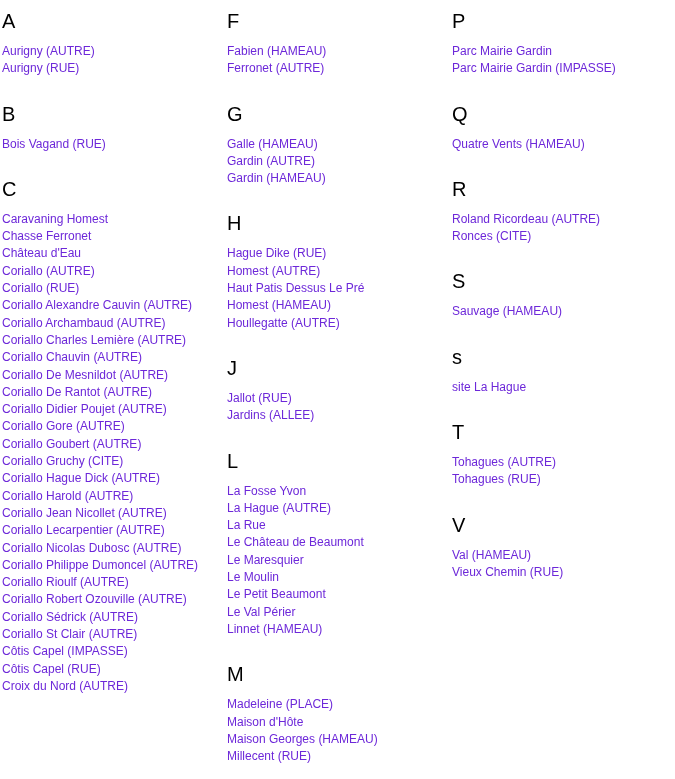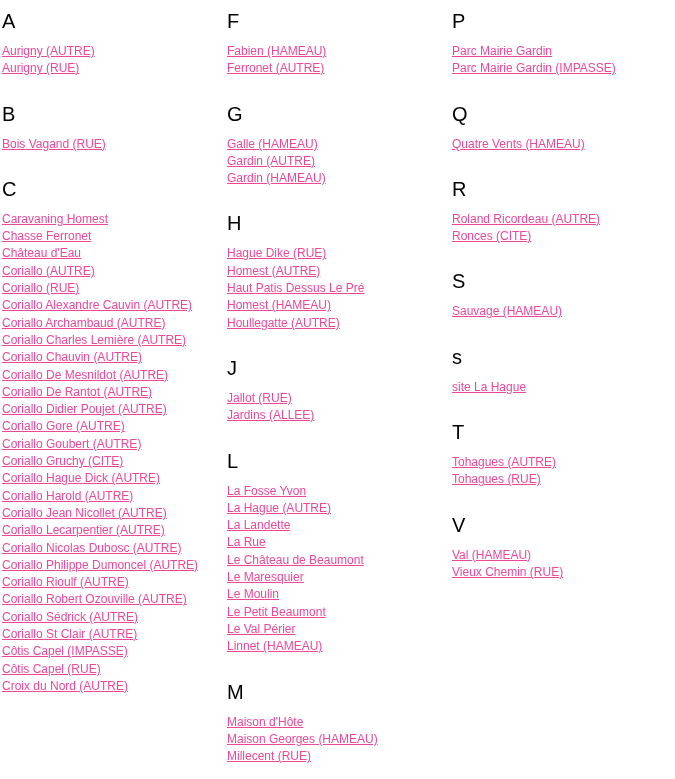--- a/index.html
+++ b/index.html
@@ -40,22 +40,21 @@
   }
   .section:first-child .section-letter {
     margin-top: 0;
   }
   .street-list {
     list-style: none;
     margin: 0;
     padding: 0;
     font-size: 12px;
     line-height: 17.3px;
-    color: #ec4899;
-    text-decoration: underline;
+    color: #6d28d9;
   }
   .street-item {
     white-space: nowrap;
     cursor: pointer;
   }
 </style>
 </head>
 <body>
 
 <div class="page">
@@ -139,33 +138,33 @@
           <ul class="street-list">
             <li class="street-item">Jallot (RUE)</li>
             <li class="street-item">Jardins (ALLEE)</li>
           </ul>
         </div>
         <div class="section">
           <h2 class="section-letter">L</h2>
           <ul class="street-list">
             <li class="street-item">La Fosse Yvon</li>
             <li class="street-item">La Hague (AUTRE)</li>
-            <li class="street-item">La Landette</li>
             <li class="street-item">La Rue</li>
             <li class="street-item">Le Château de Beaumont</li>
             <li class="street-item">Le Maresquier</li>
             <li class="street-item">Le Moulin</li>
             <li class="street-item">Le Petit Beaumont</li>
             <li class="street-item">Le Val Périer</li>
             <li class="street-item">Linnet (HAMEAU)</li>
           </ul>
         </div>
         <div class="section">
           <h2 class="section-letter">M</h2>
           <ul class="street-list">
+            <li class="street-item">Madeleine (PLACE)</li>
             <li class="street-item">Maison d'Hôte</li>
             <li class="street-item">Maison Georges (HAMEAU)</li>
             <li class="street-item">Millecent (RUE)</li>
           </ul>
         </div>
       </div>
     <div class="col">
         <div class="section">
           <h2 class="section-letter">P</h2>
           <ul class="street-list">

